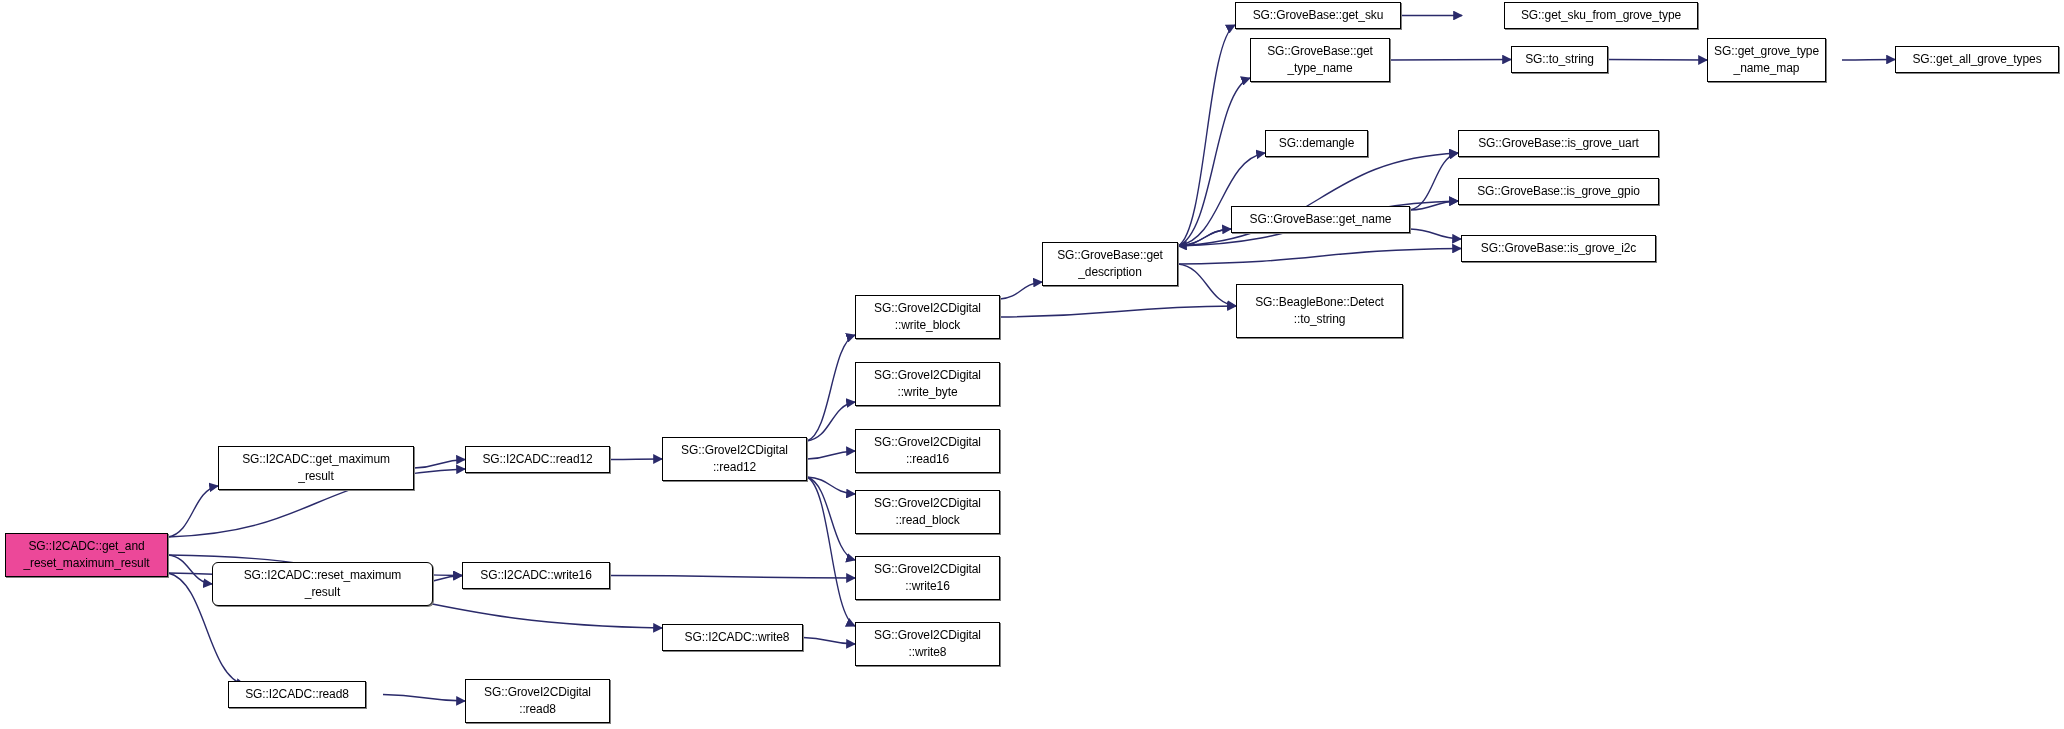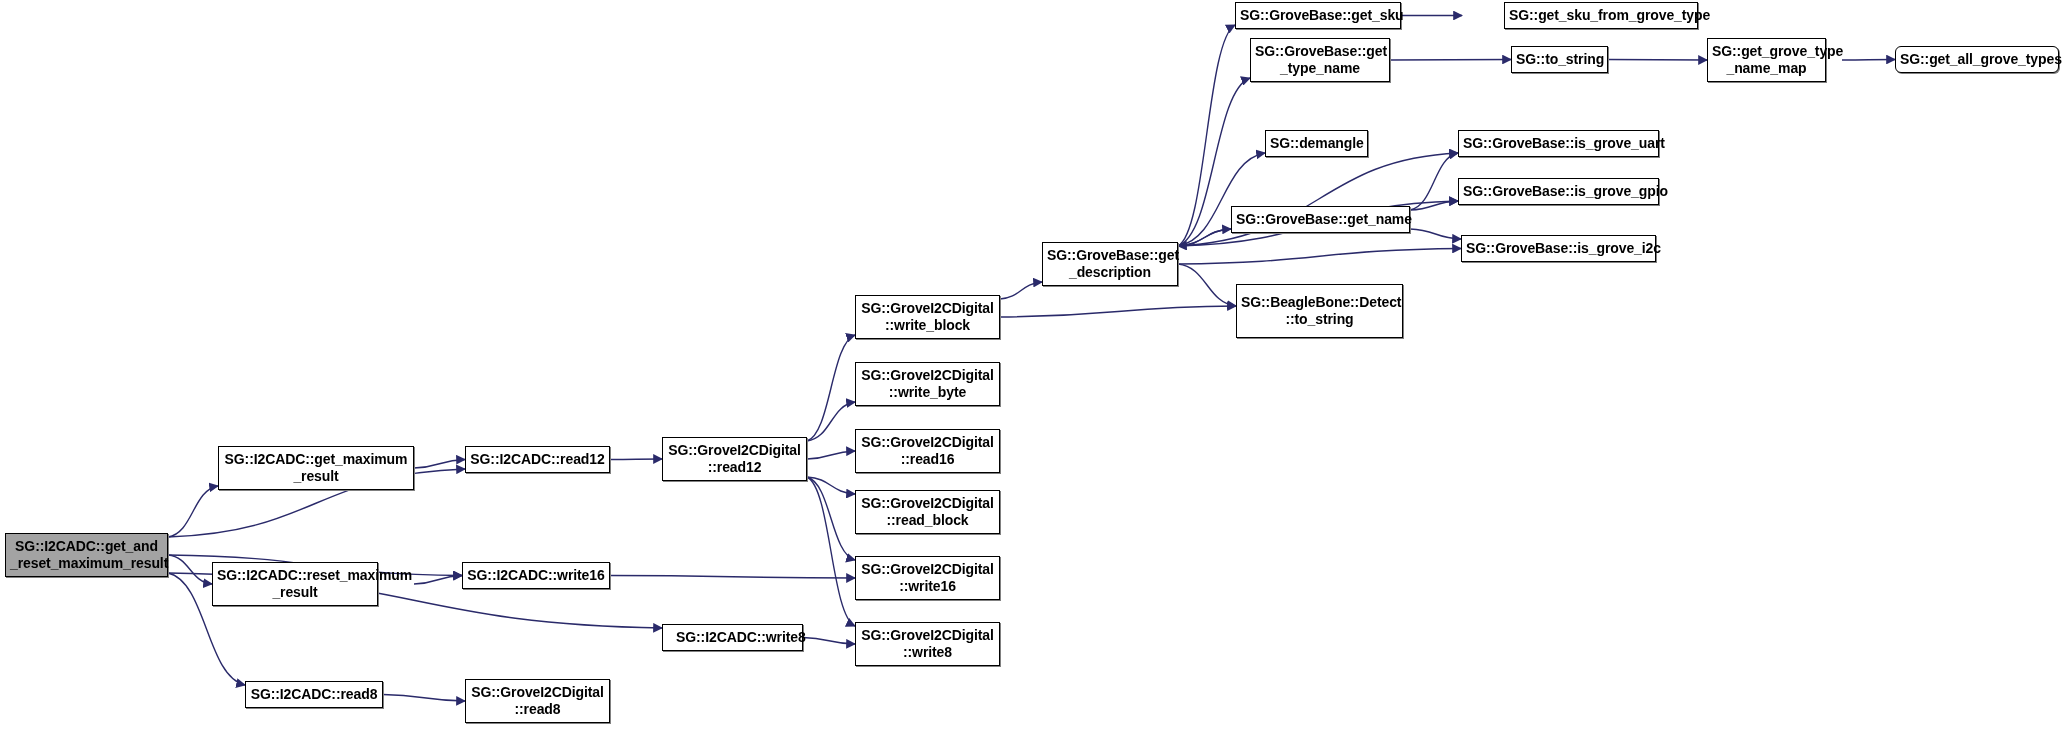--- a/index.html
+++ b/index.html
@@ -26,30 +26,29 @@
   .node {
     position: absolute;
     box-sizing: border-box;
     border: 1px solid #000000;
     background: #ffffff;
     color: #000000;
     display: flex;
     align-items: center;
     justify-content: flex-end;
     text-align: center;
-    font-size: 14px;
+    font-size: 12px;
     line-height: 17px;
     letter-spacing: -0.1px;
     white-space: pre-line;
     box-shadow: 1px 1px 0 0 #808080;
     cursor: pointer;
-    font-weight: bold;
   }
   .node.root {
-    background: #a3a3a3;
+    background: #ec4899;
   }
   .node-label {
     display: block;
     width: 100%;
     padding: 0 4px;
     box-sizing: border-box;
     white-space: pre-line;
   }
 </style>
 </head>
@@ -99,23 +98,23 @@
         <path d="M 1390 60 C 1450.5 59.9625, 1450.5 59.5375, 1511 59.5" fill="none" stroke="#2a2a6a" stroke-width="1.4" marker-end="url(#arrowhead)"></path>
         <path d="M 1608 59.5 C 1657.5 59.5375, 1657.5 59.9625, 1707 60" fill="none" stroke="#2a2a6a" stroke-width="1.4" marker-end="url(#arrowhead)"></path>
         <path d="M 1842 60 C 1868.5 59.9625, 1868.5 59.5375, 1895 59.5" fill="none" stroke="#2a2a6a" stroke-width="1.4" marker-end="url(#arrowhead)"></path>
       </g>
   </svg>
   <div id="nodes-layer">
       <div class="node root" style="left: 5px; top: 533px; width: 163px; height: 44px;"><span class="node-label">SG::I2CADC::get_and
 _reset_maximum_result</span></div>
       <div class="node" style="left: 218px; top: 446px; width: 196px; height: 44px;"><span class="node-label">SG::I2CADC::get_maximum
 _result</span></div>
-      <div class="node" style="left: 212px; top: 562px; width: 166px; height: 44px;"><span class="node-label">SG::I2CADC::reset_maximum
+      <div class="node" style="left: 212px; top: 562px; width: 221px; height: 44px; border-radius: 6px;"><span class="node-label">SG::I2CADC::reset_maximum
 _result</span></div>
-      <div class="node" style="left: 245px; top: 681px; width: 138px; height: 27px;"><span class="node-label">SG::I2CADC::read8</span></div>
+      <div class="node" style="left: 228px; top: 681px; width: 138px; height: 27px;"><span class="node-label">SG::I2CADC::read8</span></div>
       <div class="node" style="left: 465px; top: 446px; width: 145px; height: 27px;"><span class="node-label">SG::I2CADC::read12</span></div>
       <div class="node" style="left: 462px; top: 562px; width: 148px; height: 27px;"><span class="node-label">SG::I2CADC::write16</span></div>
       <div class="node" style="left: 662px; top: 624px; width: 141px; height: 27px; padding-left: 9px;"><span class="node-label">SG::I2CADC::write8</span></div>
       <div class="node" style="left: 465px; top: 679px; width: 145px; height: 44px;"><span class="node-label">SG::GroveI2CDigital
 ::read8</span></div>
       <div class="node" style="left: 662px; top: 437px; width: 145px; height: 44px;"><span class="node-label">SG::GroveI2CDigital
 ::read12</span></div>
       <div class="node" style="left: 855px; top: 295px; width: 145px; height: 44px;"><span class="node-label">SG::GroveI2CDigital
 ::write_block</span></div>
       <div class="node" style="left: 855px; top: 362px; width: 145px; height: 44px;"><span class="node-label">SG::GroveI2CDigital
@@ -137,15 +136,15 @@
       <div class="node" style="left: 1231px; top: 206px; width: 179px; height: 27px;"><span class="node-label">SG::GroveBase::get_name</span></div>
       <div class="node" style="left: 1458px; top: 130px; width: 201px; height: 27px;"><span class="node-label">SG::GroveBase::is_grove_uart</span></div>
       <div class="node" style="left: 1458px; top: 178px; width: 201px; height: 27px;"><span class="node-label">SG::GroveBase::is_grove_gpio</span></div>
       <div class="node" style="left: 1461px; top: 235px; width: 195px; height: 27px;"><span class="node-label">SG::GroveBase::is_grove_i2c</span></div>
       <div class="node" style="left: 1236px; top: 284px; width: 167px; height: 54px;"><span class="node-label">SG::BeagleBone::Detect
 ::to_string</span></div>
       <div class="node" style="left: 1504px; top: 2px; width: 194px; height: 27px;"><span class="node-label">SG::get_sku_from_grove_type</span></div>
       <div class="node" style="left: 1511px; top: 46px; width: 97px; height: 27px;"><span class="node-label">SG::to_string</span></div>
       <div class="node" style="left: 1707px; top: 38px; width: 119px; height: 44px;"><span class="node-label">SG::get_grove_type
 _name_map</span></div>
-      <div class="node" style="left: 1895px; top: 46px; width: 164px; height: 27px; border-radius: 6px;"><span class="node-label">SG::get_all_grove_types</span></div>
+      <div class="node" style="left: 1895px; top: 46px; width: 164px; height: 27px;"><span class="node-label">SG::get_all_grove_types</span></div>
     </div>
 </div>
 
 </body></html>

